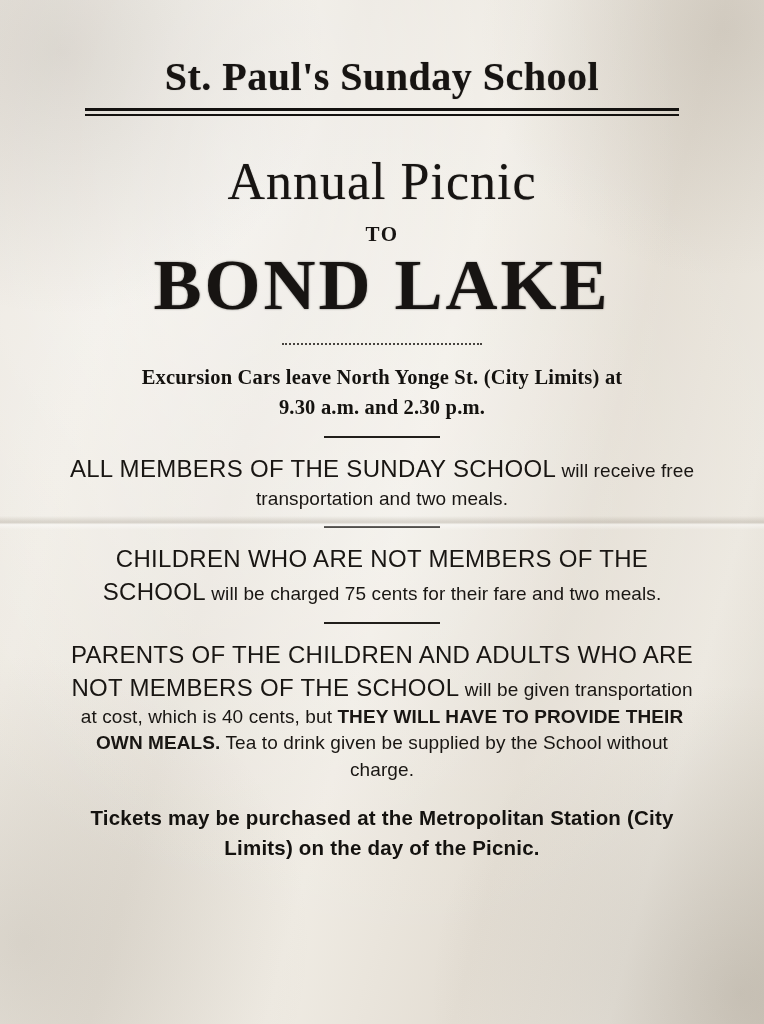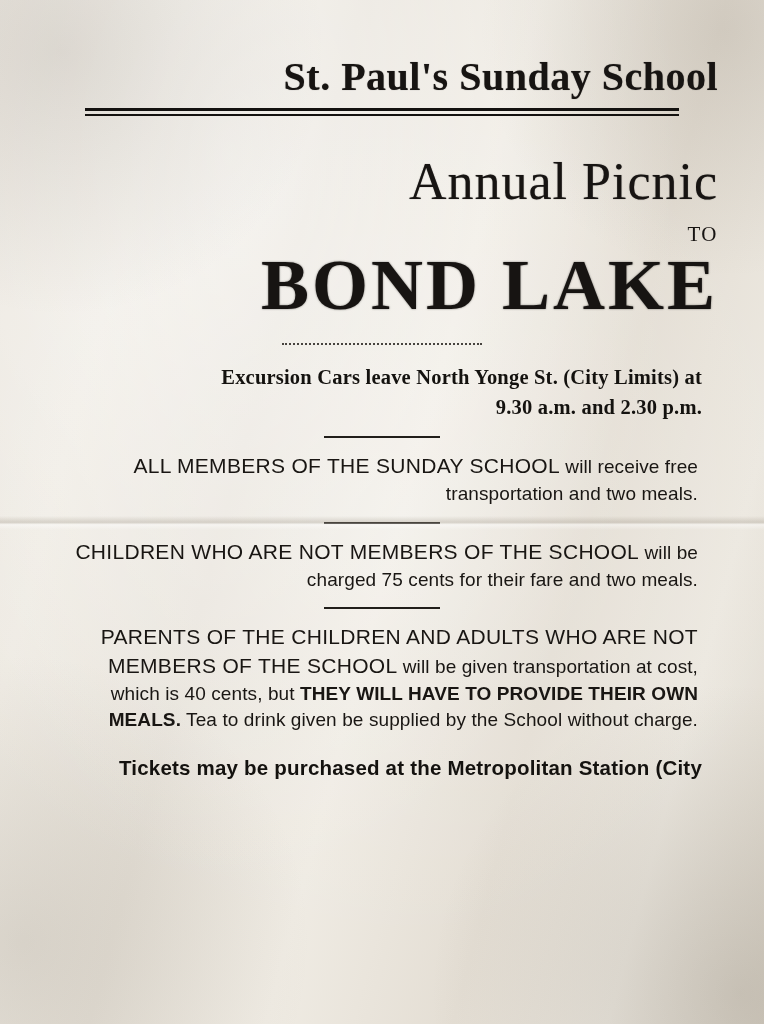--- a/index.html
+++ b/index.html
@@ -48,21 +48,21 @@
     background: linear-gradient(to bottom, rgba(255,255,255,0.0), rgba(150,140,125,0.30) 45%, rgba(255,255,255,0.45) 62%, rgba(255,255,255,0.0));
     pointer-events: none;
   }
 
   .sheet-inner {
     position: absolute;
     inset: 0;
     padding: 0 46px;
     box-sizing: border-box;
     color: #14120f;
-    text-align: right;
+    text-align: center;
   }
 
   .ink { color: #171412; }
 
   
   .line-title {
     font-family: "Liberation Serif", serif;
     font-weight: bold;
     font-size: 40px;
     letter-spacing: 0.5px;
@@ -83,21 +83,21 @@
     font-weight: normal;
     font-size: 52px;
     letter-spacing: 1px;
     margin-top: 40px;
     line-height: 1.0;
     text-shadow: 0 0 1px rgba(20,18,15,0.5);
   }
 
   .line-to {
     font-family: "Liberation Serif", serif;
-    font-weight: normal;
+    font-weight: bold;
     font-size: 21px;
     letter-spacing: 1.5px;
     margin-top: 14px;
   }
 
   .line-bondlake {
     font-family: "Liberation Serif", serif;
     font-weight: bold;
     font-size: 72px;
     letter-spacing: 3px;
@@ -133,21 +133,21 @@
   .blk {
     font-family: "Liberation Sans", sans-serif;
     font-size: 19px;
     line-height: 1.38;
     letter-spacing: 0.1px;
     max-width: 632px;
     margin: 0 auto;
     color: #191613;
   }
   .blk .caps {
-    font-size: 21px;
+    font-size: 24px;
     letter-spacing: 0.3px;
   }
   .blk b {
     font-weight: bold;
   }
   .excursion {
     font-family: "Liberation Serif", serif;
     font-weight: bold;
     font-size: 20.5px;
     line-height: 1.45;
@@ -204,16 +204,17 @@
     <div class="rule-short"></div>
 
     <div class="blk">
       <span class="caps">PARENTS OF THE CHILDREN AND ADULTS WHO ARE NOT MEMBERS OF THE SCHOOL</span><span> will be given transportation at cost, which is 40 cents, but </span><b>THEY WILL HAVE TO PROVIDE THEIR OWN MEALS.</b><span>  Tea to drink given be supplied by the School without charge.</span>
     </div>
 
     <div class="spacer-20"></div>
 
     <div class="tickets">
       <div>Tickets may be purchased at the Metropolitan Station (City</div>
+      <div>Limits) on the day of the Picnic.</div>
     </div>
 
   </div>
 </div>
 
 </body></html>

